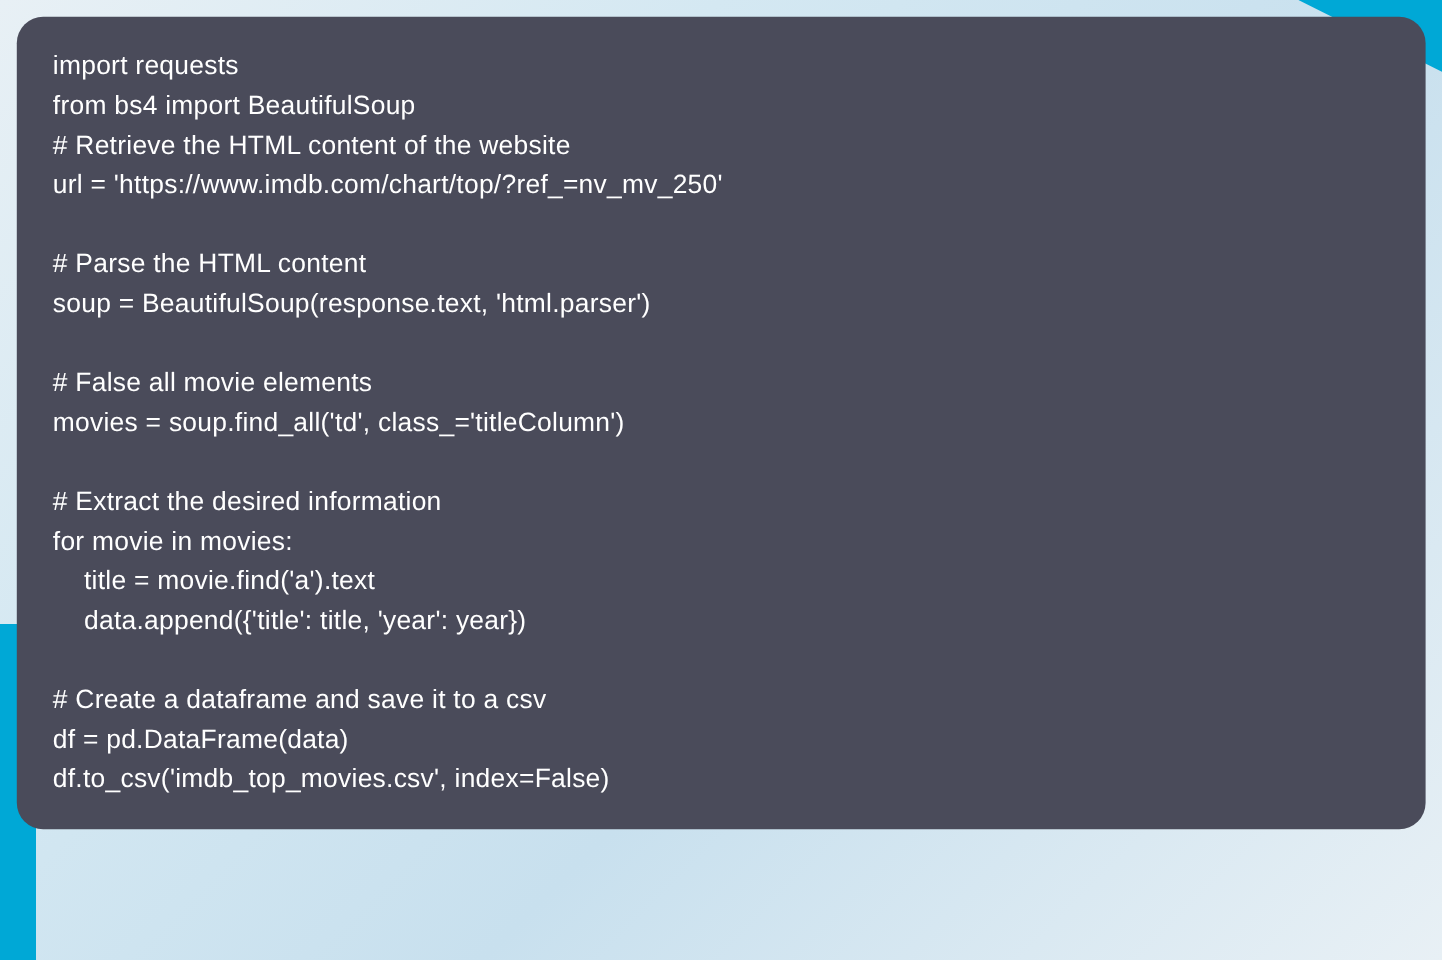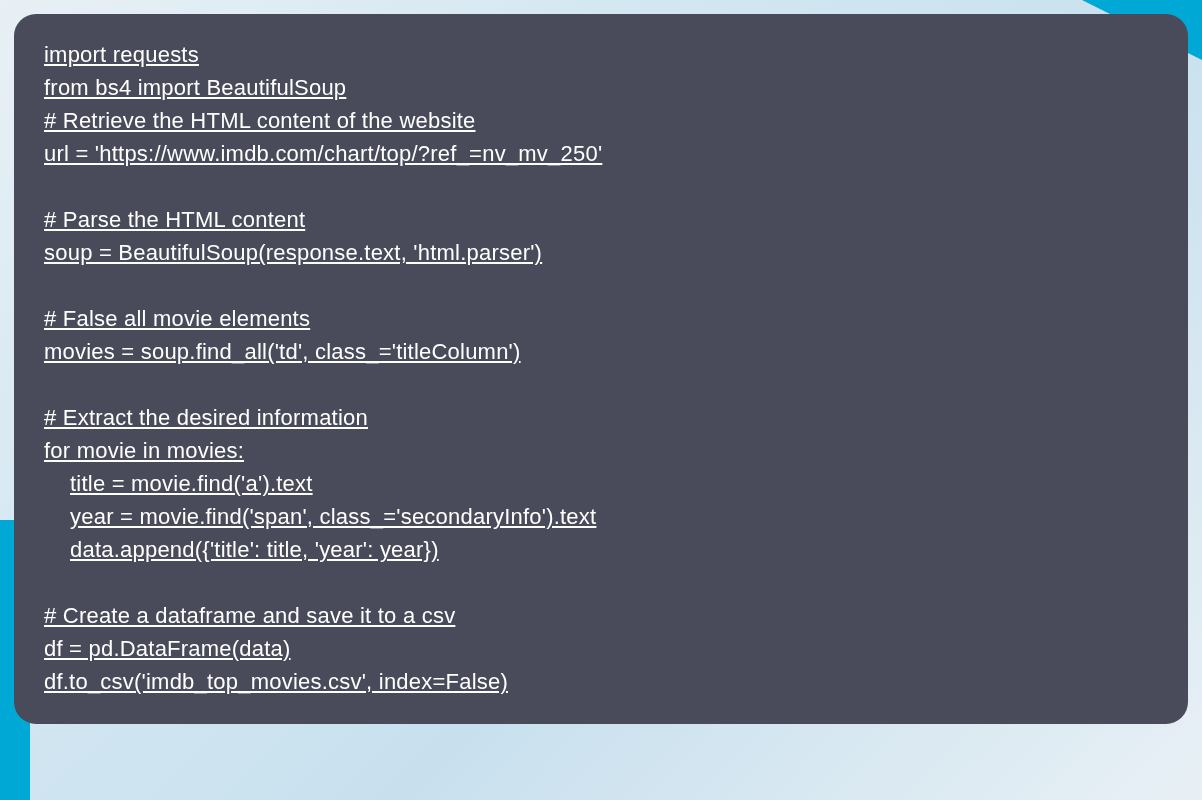--- a/index.html
+++ b/index.html
@@ -41,21 +41,20 @@
       border-radius: 22px;
       padding: 24px 30px 26px 30px;
       color: #ffffff;
       font-size: 22px;
       line-height: 1.5;
       letter-spacing: 0.01em;
     }
     .code-line {
       white-space: pre;
       font-family: Arial, Helvetica, sans-serif;
-      text-decoration: underline;
     }
     .code-line.blank {
       height: 33px;
     }
     .indent {
       padding-left: 26px;
     }
   </style>
 </head>
 <body>
@@ -71,19 +70,18 @@
   <div class="code-line blank"></div>
   <div class="code-line"># Parse the HTML content</div>
   <div class="code-line">soup = BeautifulSoup(response.text, 'html.parser')</div>
   <div class="code-line blank"></div>
   <div class="code-line"># False all movie elements</div>
   <div class="code-line">movies = soup.find_all('td', class_='titleColumn')</div>
   <div class="code-line blank"></div>
   <div class="code-line"># Extract the desired information</div>
   <div class="code-line">for movie in movies:</div>
   <div class="code-line indent">title = movie.find('a').text</div>
-  <div class="code-line indent">year = movie.find('span', class_='secondaryInfo').text</div>
   <div class="code-line indent">data.append({'title': title, 'year': year})</div>
   <div class="code-line blank"></div>
   <div class="code-line"># Create a dataframe and save it to a csv</div>
   <div class="code-line">df = pd.DataFrame(data)</div>
   <div class="code-line">df.to_csv('imdb_top_movies.csv', index=False)</div>
 </div>
 
 </body></html>

